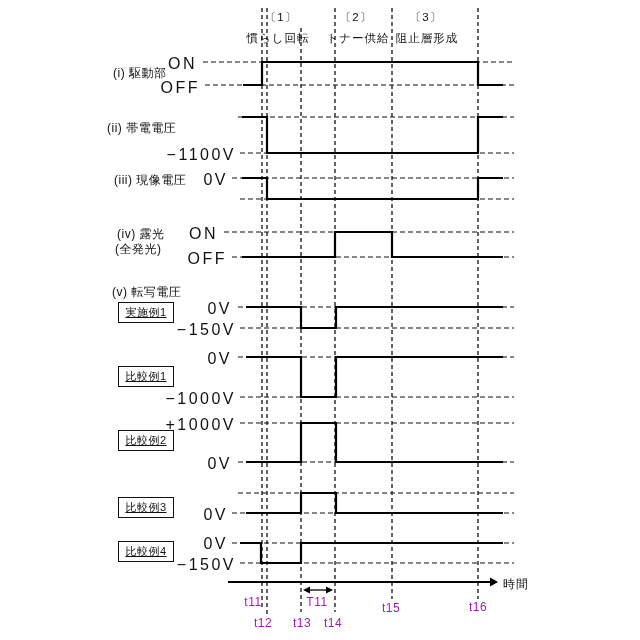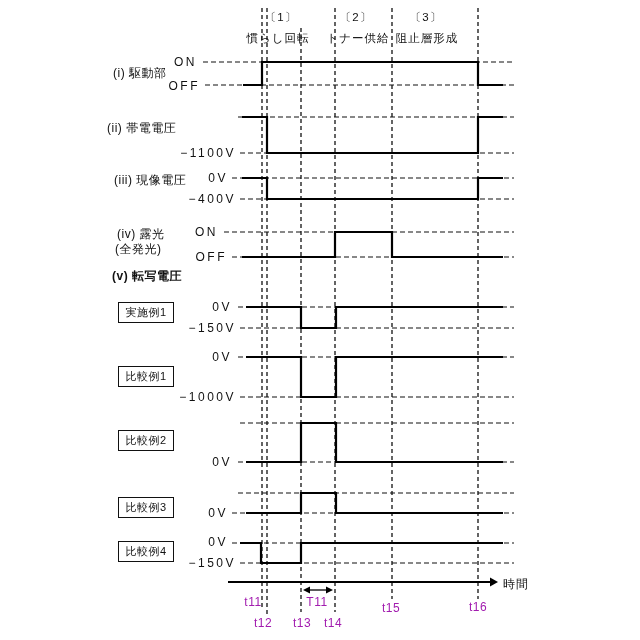--- a/index.html
+++ b/index.html
@@ -2,28 +2,28 @@
 <html><head>
 <meta charset="utf-8">
 <style>
   html,body{margin:0;padding:0;background:#fff;}
   .canvas{
     position:relative;width:640px;height:640px;background:#fff;overflow:hidden;
     font-family:"Liberation Sans","DejaVu Sans",sans-serif;color:#111;
   }
   #diagram{position:absolute;left:0;top:0;z-index:0;}
   .lbl{position:absolute;z-index:1;white-space:nowrap;font-size:12px;color:#111;}
-  .lvl{position:absolute;z-index:1;width:120px;text-align:right;font-size:12px;
+  .lvl{position:absolute;z-index:1;width:120px;text-align:right;font-size:16px;
        letter-spacing:2.5px;white-space:nowrap;color:#111;}
   .nm{font-size:12px;letter-spacing:0.5px;}
   .sec{position:absolute;z-index:1;transform:translateX(-50%);font-size:11.5px;
        letter-spacing:1px;white-space:nowrap;color:#111;}
   .bx{position:absolute;z-index:1;left:118px;width:54px;height:19px;
       border:1.6px solid #111;background:#fff;text-align:center;
-      font-size:11px;line-height:19px;letter-spacing:0.5px;}
+      font-size:11px;line-height:19px;letter-spacing:0.5px;text-decoration:underline;}
   .tick{position:absolute;z-index:1;transform:translateX(-50%);font-size:12px;
         letter-spacing:0.5px;color:#a21caf;}
 </style>
 </head>
 <body>
 
 <div class="canvas">
 
   <svg id="diagram" width="640" height="640" viewBox="0 0 640 640">
       <line x1="262" y1="8" x2="262" y2="610" stroke="#111111" stroke-width="1.3" stroke-dasharray="4 3"></line>
@@ -71,40 +71,40 @@
   <div class="sec" style="left:426px;top:10px;">〔3〕</div>
   <div class="sec" style="left:278px;top:31px;">慣らし回転</div>
   <div class="sec" style="left:358px;top:31px;">トナー供給</div>
   <div class="sec" style="left:427px;top:31px;">阻止層形成</div>
 
   <div class="lbl nm" style="left:113px;top:65px;">(i) 駆動部</div>
   <div class="lbl nm" style="left:107px;top:120px;">(ii) 帯電電圧</div>
   <div class="lbl nm" style="left:103px;top:172px;margin-left:11px;">(iii) 現像電圧</div>
   <div class="lbl nm" style="left:117px;top:226px;">(iv) 露光</div>
   <div class="lbl nm" style="left:115px;top:241px;">(全発光)</div>
-  <div class="lbl nm" style="left:112px;top:268px;font-weight:bold;">(v) 転写電圧</div>
+  <div class="lbl nm" style="left:112px;top:284px;">(v) 転写電圧</div>
 
   <div class="bx" style="top:302px;">実施例1</div>
   <div class="bx" style="top:366px;">比較例1</div>
   <div class="bx" style="top:430px;">比較例2</div>
   <div class="bx" style="top:497px;">比較例3</div>
   <div class="bx" style="top:541px;">比較例4</div>
 
   <div class="lvl" style="left:77px;top:55px;">ON</div>
   <div class="lvl" style="left:80px;top:79px;">OFF</div>
   <div class="lvl" style="left:116px;top:146px;">−1100V</div>
   <div class="lvl" style="left:108px;top:171px;">0V</div>
-  <div class="lvl" style="left:116px;top:192px;">−400V</div>
   <div class="lvl" style="left:98px;top:225px;">ON</div>
   <div class="lvl" style="left:107px;top:250px;">OFF</div>
 
   <div class="lvl" style="left:112px;top:300px;">0V</div>
   <div class="lvl" style="left:116px;top:321px;">−150V</div>
   <div class="lvl" style="left:112px;top:350px;">0V</div>
   <div class="lvl" style="left:116px;top:390px;">−1000V</div>
+  <div class="lvl" style="left:116px;top:416px;">+1000V</div>
   <div class="lvl" style="left:112px;top:455px;">0V</div>
   <div class="lvl" style="left:108px;top:506px;">0V</div>
   <div class="lvl" style="left:108px;top:535px;">0V</div>
   <div class="lvl" style="left:116px;top:556px;">−150V</div>
 
   <div class="tick" style="left:253px;top:595px;">t11</div>
   <div class="tick" style="left:263px;top:616px;">t12</div>
   <div class="tick" style="left:302px;top:616px;">t13</div>
   <div class="tick" style="left:333px;top:616px;">t14</div>
   <div class="tick" style="left:317px;top:595px;">T11</div>

